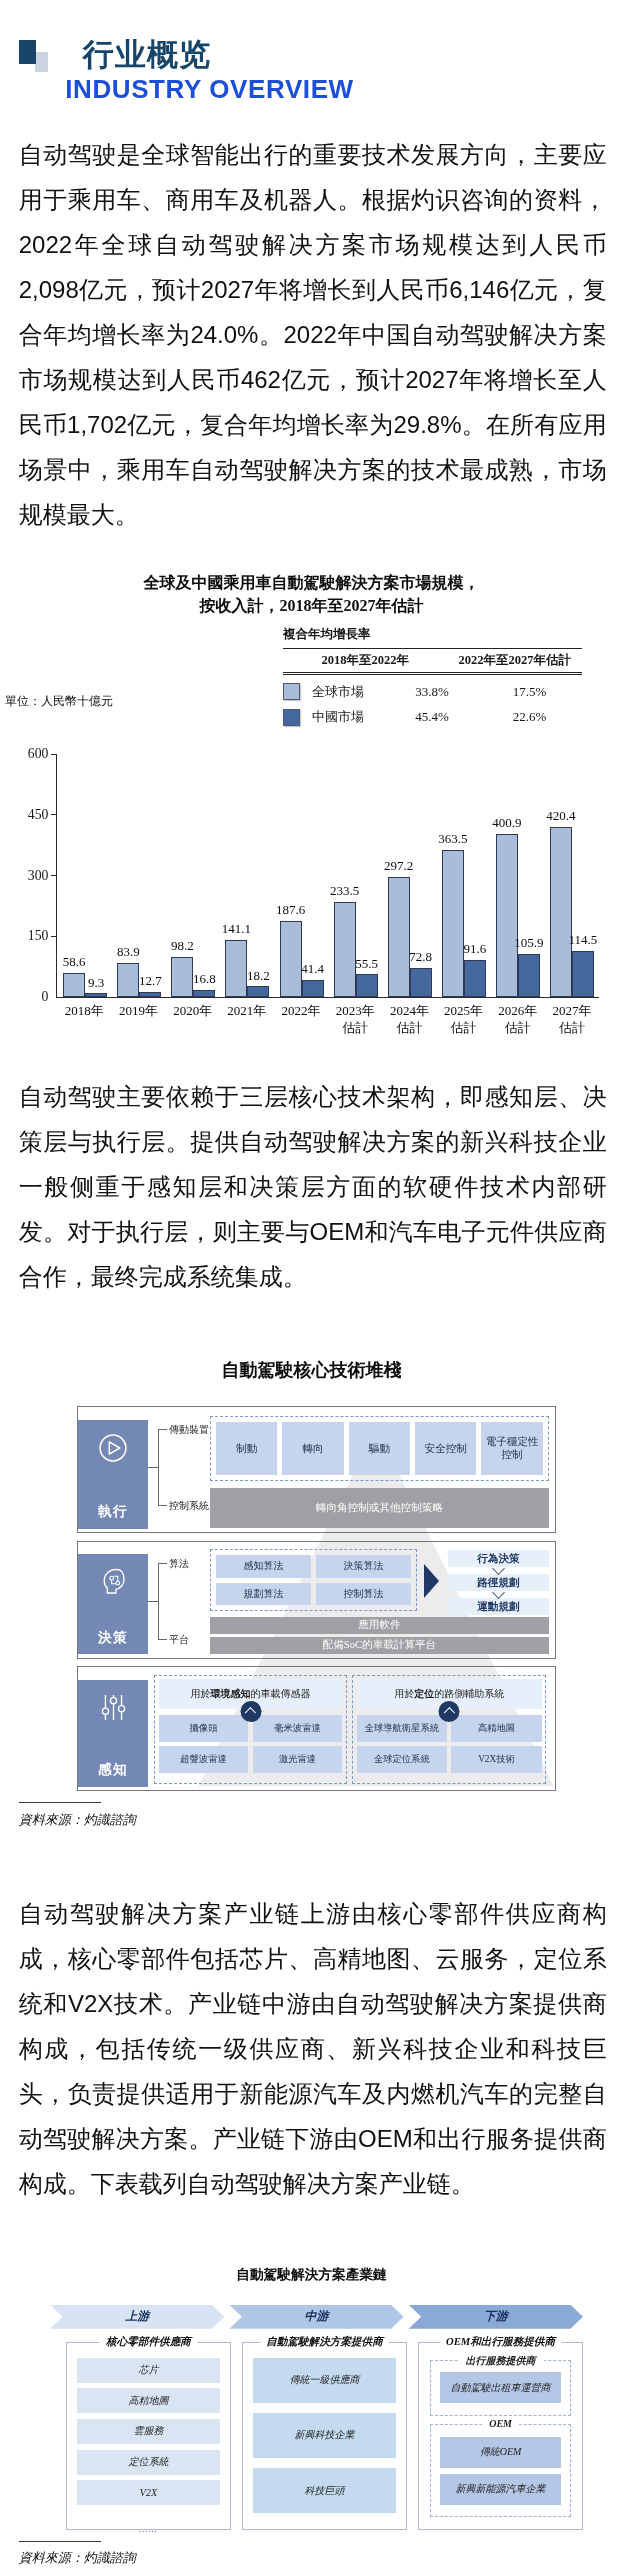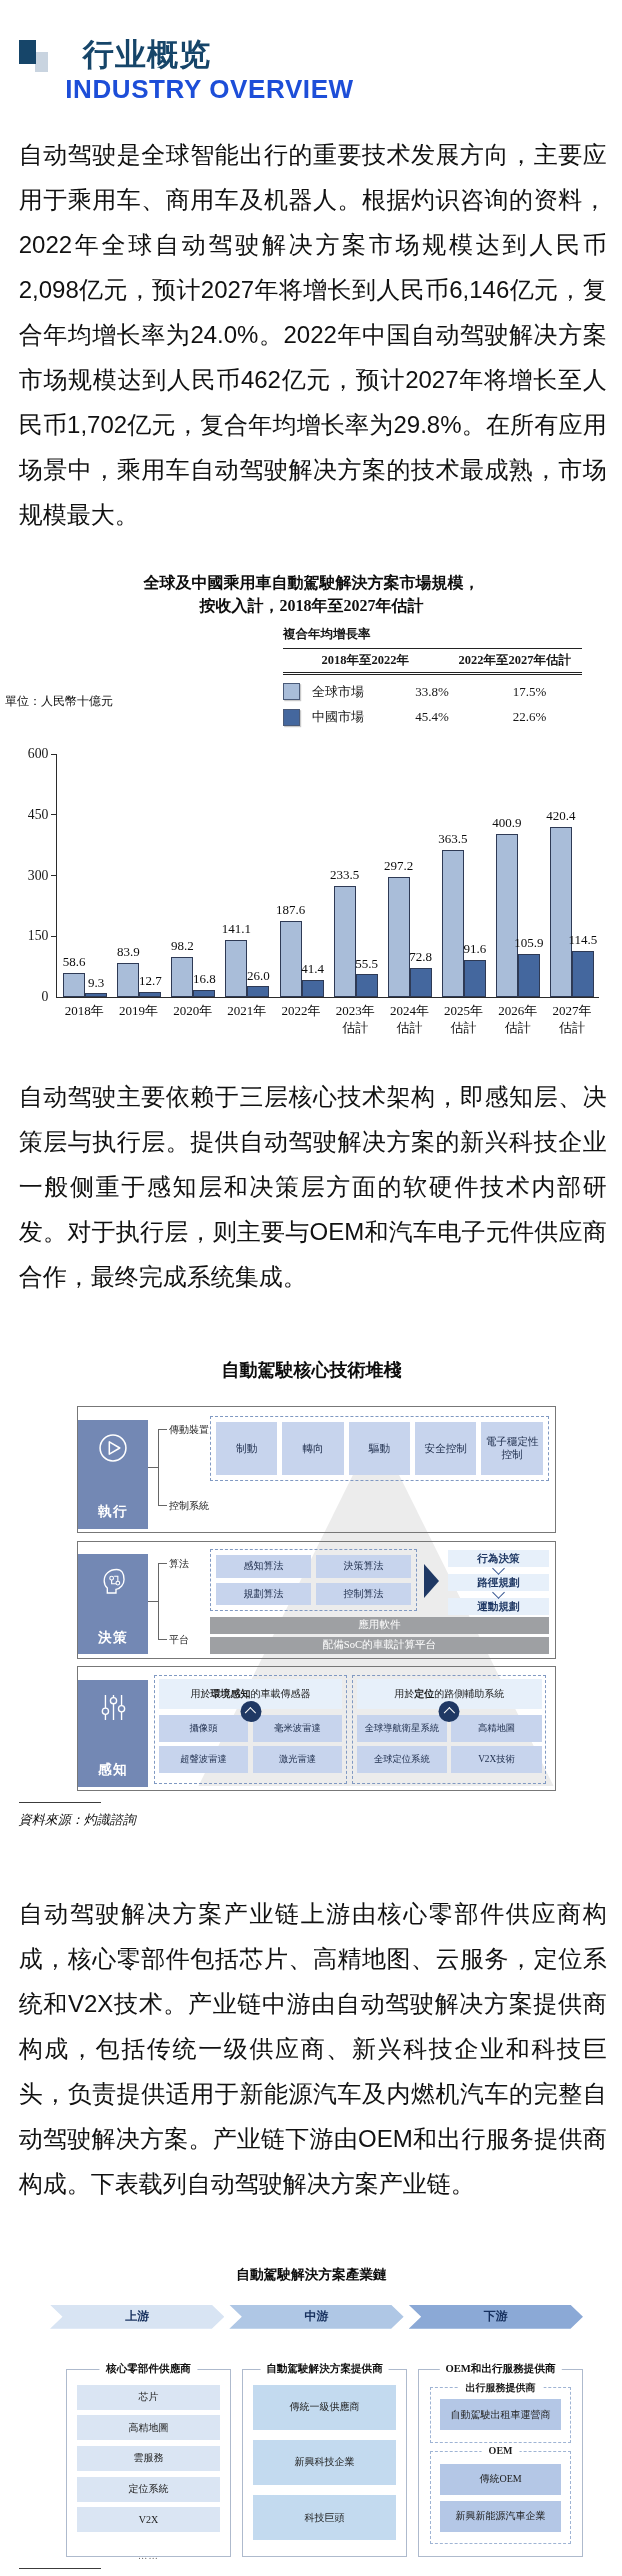--- a/index.html
+++ b/index.html
@@ -87,24 +87,24 @@
   .pcircle{position:absolute;left:50%;top:25px;transform:translateX(-50%);width:21px;height:21px;border-radius:50%;background:#1F3864;z-index:4;display:flex;align-items:center;justify-content:center;}
   .chev-up{width:6.8px;height:6.8px;border-left:1.9px solid #fff;border-top:1.9px solid #fff;transform:rotate(45deg) translate(1.2px,1.2px);}
 
   
   .source{margin:11.2px 0 0 18.7px;font-family:"Liberation Serif",serif;}
   .source-line{width:82px;border-top:1.2px solid #3c3c3c;margin-bottom:7.5px;}
   .source-text{font-style:italic;font-size:13px;color:#111;}
 
   
   .chain-title{margin-top:60px;text-align:center;font-size:13.7px;font-weight:bold;font-family:"Liberation Serif",serif;color:#0d0d0d;}
-  .chain-wrap{width:533px;margin:21px 0 0 50px;font-family:"Liberation Serif",serif;}
+  .chain-wrap{width:533px;margin:21px 0 0 50px;font-family:"Liberation Serif",serif;font-style:italic;}
   .banner-row{display:flex;gap:5px;}
   .banner{flex:1;height:24px;display:flex;align-items:center;justify-content:center;font-weight:bold;font-size:12px;color:#16305E;clip-path:polygon(0 0,calc(100% - 12.5px) 0,100% 50%,calc(100% - 12.5px) 100%,0 100%,12.5px 50%);}
-  .chain-cols{display:flex;gap:11.2px;margin-top:40px;padding-left:16px;}
+  .chain-cols{display:flex;gap:11.2px;margin-top:13px;padding-left:16px;}
   .chain-col{flex:1;position:relative;border:0.6px solid #AEBACD;height:188px;padding:15px 10px 5px;box-sizing:border-box;}
   .chain-col-hdr{position:absolute;top:-8px;left:50%;transform:translateX(-50%);background:#fff;padding:0 6.2px;white-space:nowrap;font-weight:bold;font-size:10.6px;color:#111;}
   .cstack{display:flex;flex-direction:column;height:100%;}
   .c1-boxes .cbox{height:25px;margin-bottom:5.6px;background:#DAE5F3;}
   .c2-boxes .cbox{height:47px;margin-bottom:10.6px;background:#C3DAEF;}
   .cbox{display:flex;align-items:center;justify-content:center;font-size:10px;color:#222;}
   .dots{text-align:center;color:#555;font-size:9.3px;letter-spacing:1.2px;}
   .dgroup{position:relative;border:1.2px dashed #9FB4D4;margin:2.5px 1.2px 8.7px;padding:11.2px 8.7px 5px;}
   .dgroup-lbl{position:absolute;top:-7.5px;left:50%;transform:translateX(-50%);background:#fff;padding:0 7.5px;font-size:10px;font-weight:bold;color:#1c1c1c;white-space:nowrap;}
   .dgroup .cbox{height:31px;margin-bottom:6.2px;background:#B4C7E6;}
@@ -197,36 +197,36 @@
               <div class="bar-label">16.8</div>
               <div class="bar bar-dark"></div>
             </div>
           </div>
           <div class="group">
             <div class="barwrap" style="height: 57px;">
               <div class="bar-label">141.1</div>
               <div class="bar bar-light"></div>
             </div>
             <div class="barwrap" style="height: 10.6px;">
-              <div class="bar-label">26.0</div>
+              <div class="bar-label">18.2</div>
               <div class="bar bar-dark"></div>
             </div>
           </div>
           <div class="group">
             <div class="barwrap" style="height: 76px;">
               <div class="bar-label">187.6</div>
               <div class="bar bar-light"></div>
             </div>
             <div class="barwrap" style="height: 17px;">
               <div class="bar-label">41.4</div>
               <div class="bar bar-dark"></div>
             </div>
           </div>
           <div class="group">
-            <div class="barwrap" style="height: 111px;">
+            <div class="barwrap" style="height: 95px;">
               <div class="bar-label">233.5</div>
               <div class="bar bar-light"></div>
             </div>
             <div class="barwrap" style="height: 22.4px;">
               <div class="bar-label">55.5</div>
               <div class="bar bar-dark"></div>
             </div>
           </div>
           <div class="group">
             <div class="barwrap" style="height: 120px;">
@@ -331,20 +331,21 @@
     <div class="bl bl-h" style="left:80px;top:98px;width:8.7px;"></div>
     <div class="br-lbl" style="top:16px;">傳動裝置</div>
     <div class="br-lbl" style="top:92px;">控制系統</div>
     <div class="dashed exec-dashed">
         <div class="lb">制動</div>
         <div class="lb">轉向</div>
         <div class="lb">驅動</div>
         <div class="lb">安全控制</div>
         <div class="lb">電子穩定性控制</div>
       </div>
+    <div class="gbar exec-gbar">轉向角控制或其他控制策略</div>
   </div>
 
   <div class="panel panel-dec">
     <div class="blue-tab">
       <svg width="31" height="31" viewBox="0 0 50 50">
         <path d="M30 4 C18 4 10 12 10 22 c0 5 2 9 5 12 l0 8 14 0 0-6 c7-1 13-8 13-16 C42 10 38 4 30 4 Z" fill="none" stroke="#ffffff" stroke-width="2.2"></path>
         <circle cx="22" cy="18" r="3" fill="none" stroke="#ffffff" stroke-width="1.8"></circle>
         <circle cx="32" cy="26" r="3" fill="none" stroke="#ffffff" stroke-width="1.8"></circle>
         <path d="M22 21 l0 6 7 0 M32 23 l0 -8 -6 0" fill="none" stroke="#ffffff" stroke-width="1.8"></path>
       </svg>

